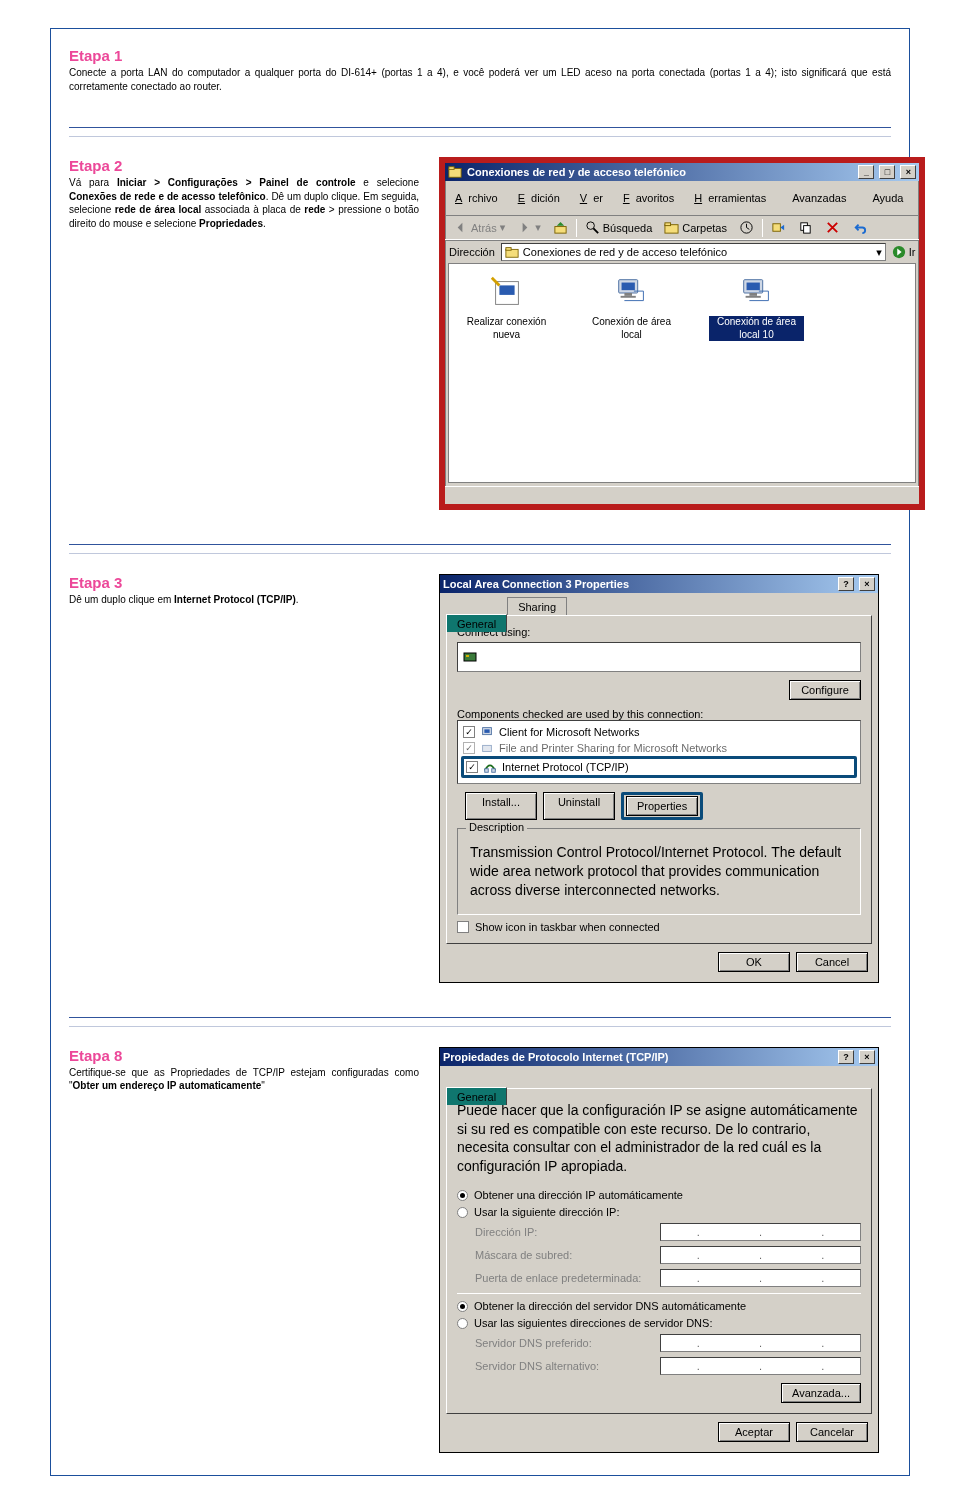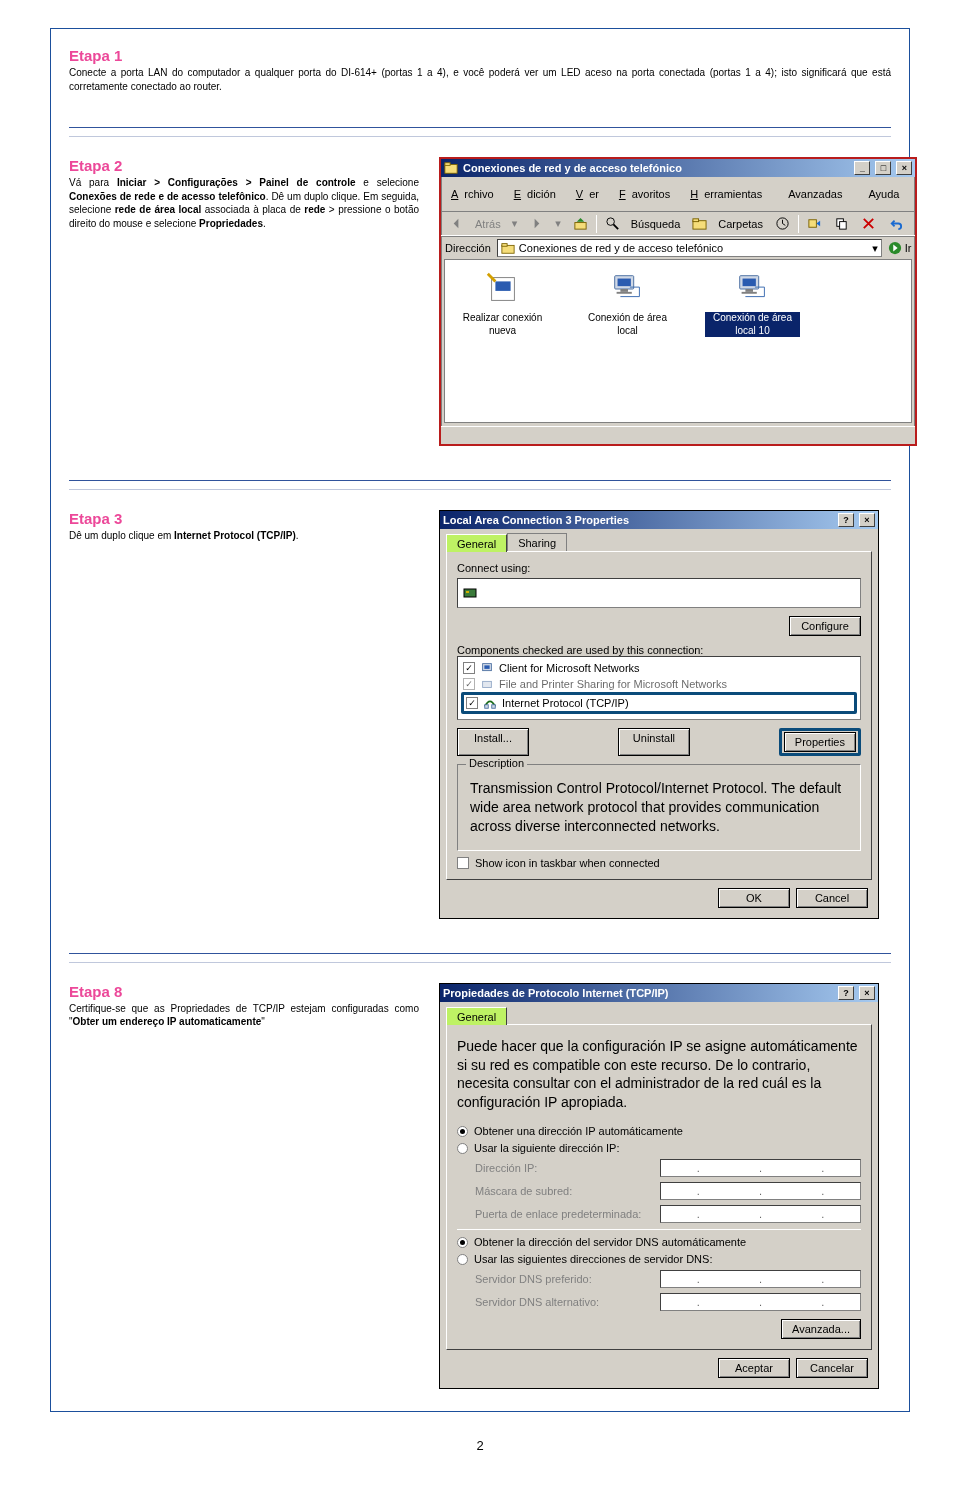--- a/index.html
+++ b/index.html
@@ -11,50 +11,50 @@
   .step-txt { font-size: 10px; line-height: 1.35; text-align: justify; }
   .row2 { display: flex; gap: 20px; align-items: flex-start; }
   .row2 .left { flex: 0 0 350px; }
   .row2 .right { flex: 1; }
   .hr-top { border: 0; border-top: 1.5px solid #30539c; margin: 26px 0 8px 0; }
   .hr-bot { border: 0; border-top: 1px solid #c0c8dc; margin: 0 0 20px 0; }
   b { font-weight: bold; }
   .pagenum { text-align: center; font-size: 13px; margin-top: 26px; }
 
   
-  .win { background: #d4d0c8; border: 2px solid #b91c1c; box-shadow: 0 0 0 1px #808080 inset; font-size: 10px; }
+  .win { background: #d4d0c8; border: 6px solid #b91c1c; box-shadow: 0 0 0 1px #808080 inset; font-size: 10px; }
   .titlebar { display: flex; align-items: center; gap: 5px; height: 18px; padding: 0 3px;
     background: linear-gradient(90deg, #0a246a, #a6caf0); color: #fff; font-weight: bold; font-size: 11px; }
   .title-ico { width: 14px; height: 14px; display: flex; align-items: center; justify-content: center; }
   .title-sp { flex: 1; }
   .winbtn { width: 16px; height: 14px; background: #d4d0c8; border: 1px solid #fff;
     border-right-color:#404040; border-bottom-color:#404040; display:flex; align-items:center; justify-content:center;
     font-size:9px; font-weight:bold; color:#000; }
   .menubar { display:flex; gap:2px; padding:1px 4px; font-size:11px; }
   .menubar span { padding:10px 6px; }
   .menubar span u { text-decoration: underline; }
   .toolbar { display:flex; align-items:center; gap:4px; padding:2px 4px; border-top:1px solid #808080; border-bottom:1px solid #fff; font-size:11px; }
-  .tbtn { display:flex; align-items:center; gap:11px; padding:2px 4px; color:#000; }
+  .tbtn { display:flex; align-items:center; gap:3px; padding:2px 4px; color:#000; }
   .tbtn.disabled { color:#808080; }
   .tbtn svg { width:15px; height:15px; }
   .tvsep { width:1px; height:18px; background:#808080; border-right:1px solid #fff; }
   .addrbar { display:flex; align-items:center; gap:6px; padding:2px 4px; border-top:1px solid #808080; font-size:11px; }
   .addr-field { flex:1; height:18px; background:#fff; border:1px solid #808080; border-top-color:#404040; border-left-color:#404040; display:flex; align-items:center; gap:4px; padding:0 3px; }
   .go-btn { display:flex; align-items:center; gap:3px; }
-  .folder-body { background:#fff; height:164px; border:1px solid #808080; margin:0 3px 3px 3px; padding:10px; display:flex; gap:30px; align-items:flex-start; }
+  .folder-body { background:#fff; height:220px; border:1px solid #808080; margin:0 3px 3px 3px; padding:10px; display:flex; gap:30px; align-items:flex-start; }
   .fitem { text-align:center; font-size:10px; width:95px; line-height:1.25; }
   .fitem .ficon { margin:0 auto 4px auto; width:38px; height:38px; display:flex; align-items:center; justify-content:center; position: relative; }
   .fitem.sel .lbl { background:#0a246a; color:#fff; padding:0 1px; }
   .statusbar { height:18px; border-top:1px solid #fff; background:#d4d0c8; }
 
   
   .dlg { width:440px; background:#d4d0c8; border:1px solid #000; font-size:11px; }
   .tabs { display:flex; margin:4px 6px 0 6px; }
   .tab { padding:3px 10px 2px 10px; background:#d4d0c8; border:1px solid #808080; border-bottom:none; font-size:11px; position:relative; }
-  .tab.active { background:#bef264; border:1px solid #fff; border-right-color:#404040; border-bottom:none; z-index:2; top:1px; }
+  .tab.active { background:#0f766e; border:1px solid #fff; border-right-color:#404040; border-bottom:none; z-index:2; top:17px; }
   .tabpanel { margin:0 6px 6px 6px; border:1px solid #fff; border-right-color:#404040; border-bottom-color:#404040; padding:10px; background:#d4d0c8; }
   .groupbox { border:1px solid #808080; border-right-color:#fff; border-bottom-color:#fff; padding:10px 8px 10px 8px; position:relative; margin-top:8px; }
   .groupbox .glabel { position:absolute; top:-8px; left:8px; background:#d4d0c8; padding:0 3px; font-size:11px; }
   .listbox { background:#fff; border:1px solid #808080; border-top-color:#404040; border-left-color:#404040; height:64px; padding:3px; font-size:11px; overflow:hidden; }
   .listbox .li { display:flex; align-items:center; gap:5px; padding:1px 2px; }
   .chk { width:12px; height:12px; border:1px solid #808080; background:#fff; display:inline-flex; align-items:center; justify-content:center; font-size:9px; color:#000; }
   .btnrow { display:flex; gap:6px; justify-content:flex-end; margin-top:8px; }
   .btn { min-width:72px; padding:3px 10px; background:#d4d0c8; border:1px solid #000; box-shadow: inset 1px 1px #fff, inset -1px -1px #808080; text-align:center; font-size:11px; }
   .sep { height:1px; background:#808080; border-bottom:1px solid #fff; margin:6px 0; }
   .highlight-box { border:3px solid #0a4b7a; border-radius:2px; padding:1px 2px; }
@@ -291,21 +291,21 @@
             <div class="li highlight-box">
               <span class="chk">✓</span>
               <svg width="14" height="14" viewBox="0 0 16 16">
                   <path d="M2 12c4-8 8-8 12 0" fill="none" stroke="#1a6b1a" stroke-width="2"></path>
                   <rect x="2" y="10" width="4" height="4" fill="#cfd8e6" stroke="#4a6ea0"></rect>
                   <rect x="10" y="10" width="4" height="4" fill="#cfd8e6" stroke="#4a6ea0"></rect>
                 </svg>
               <span>Internet Protocol (TCP/IP)</span>
             </div>
           </div>
-          <div class="btnrow" style="justify-content:space-between;">
+          <div class="btnrow" style="justify-content:flex-start;margin-left:8px;">
             <div class="btn">Install...</div>
             <div class="btn">Uninstall</div>
             <div class="highlight-box" style="display:inline-block;">
               <div class="btn">Properties</div>
             </div>
           </div>
 
           <div class="groupbox">
             <span class="glabel">Description</span>
             <div class="desc-txt">Transmission Control Protocol/Internet Protocol. The default wide area network protocol that provides communication across diverse interconnected networks.</div>

